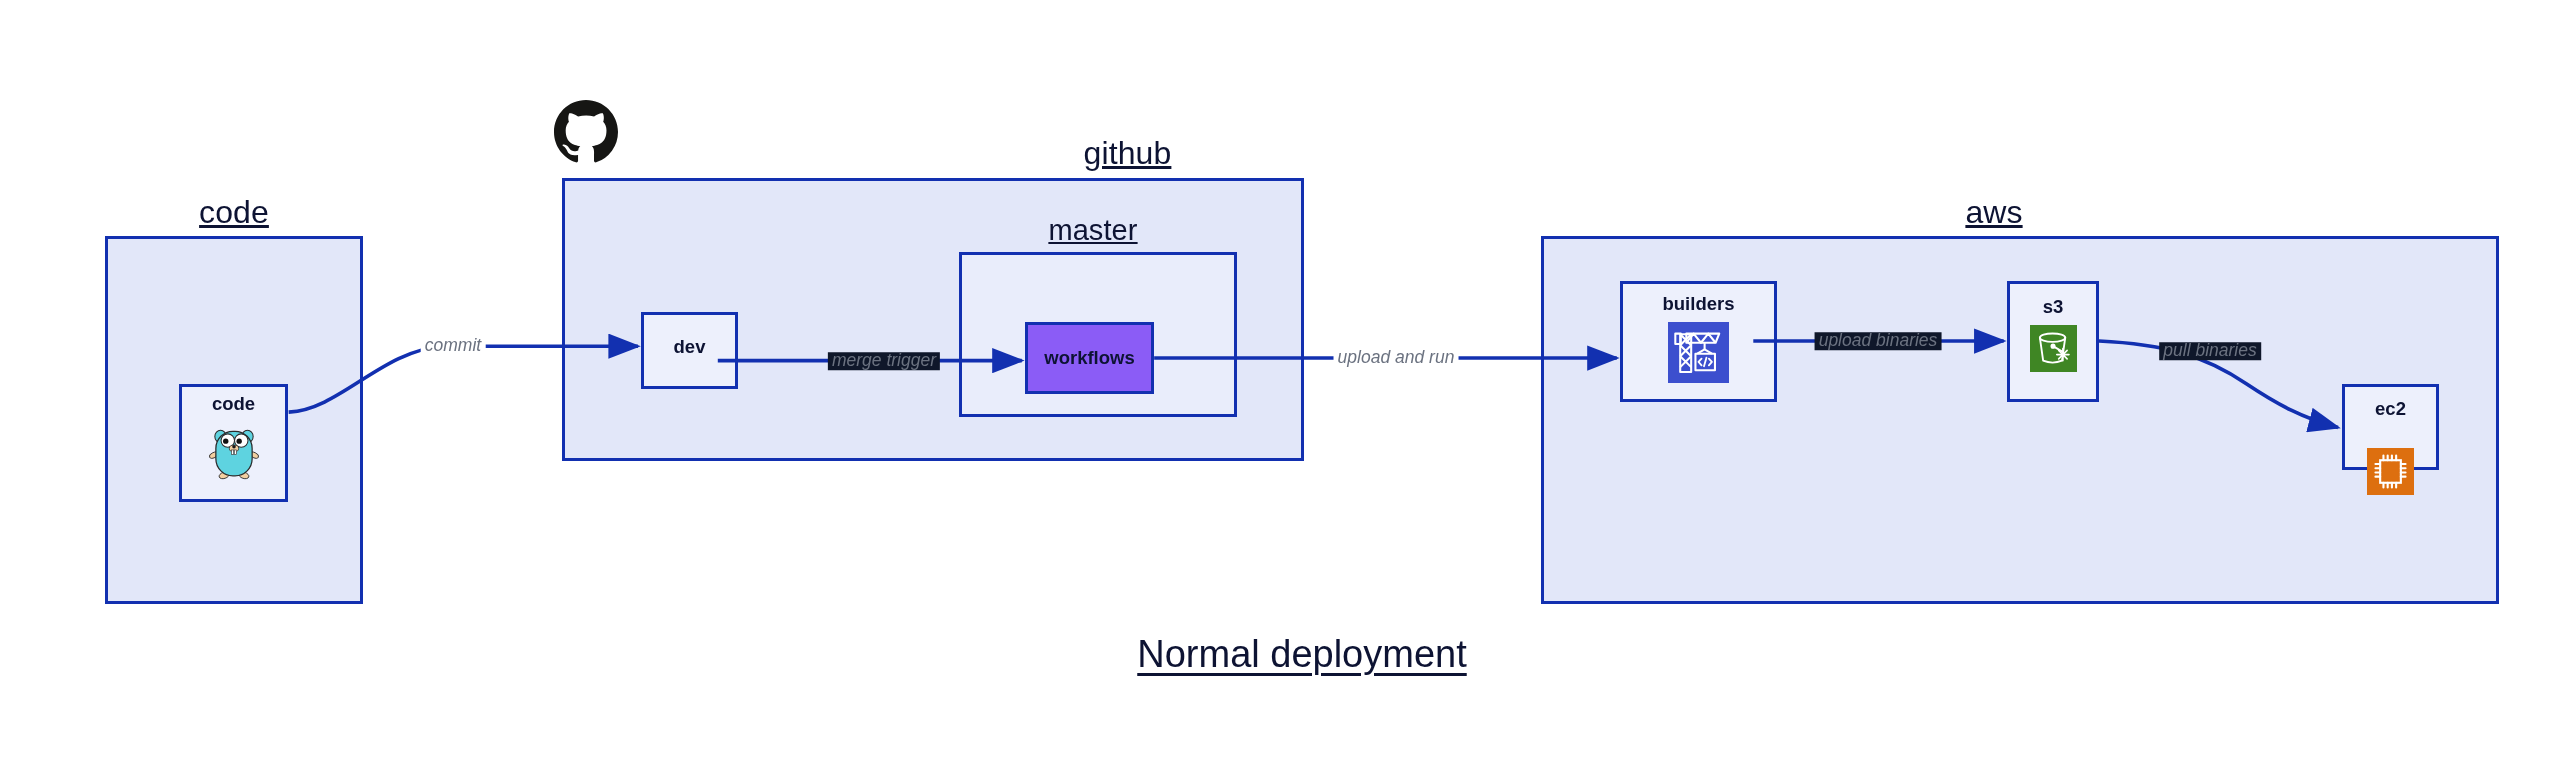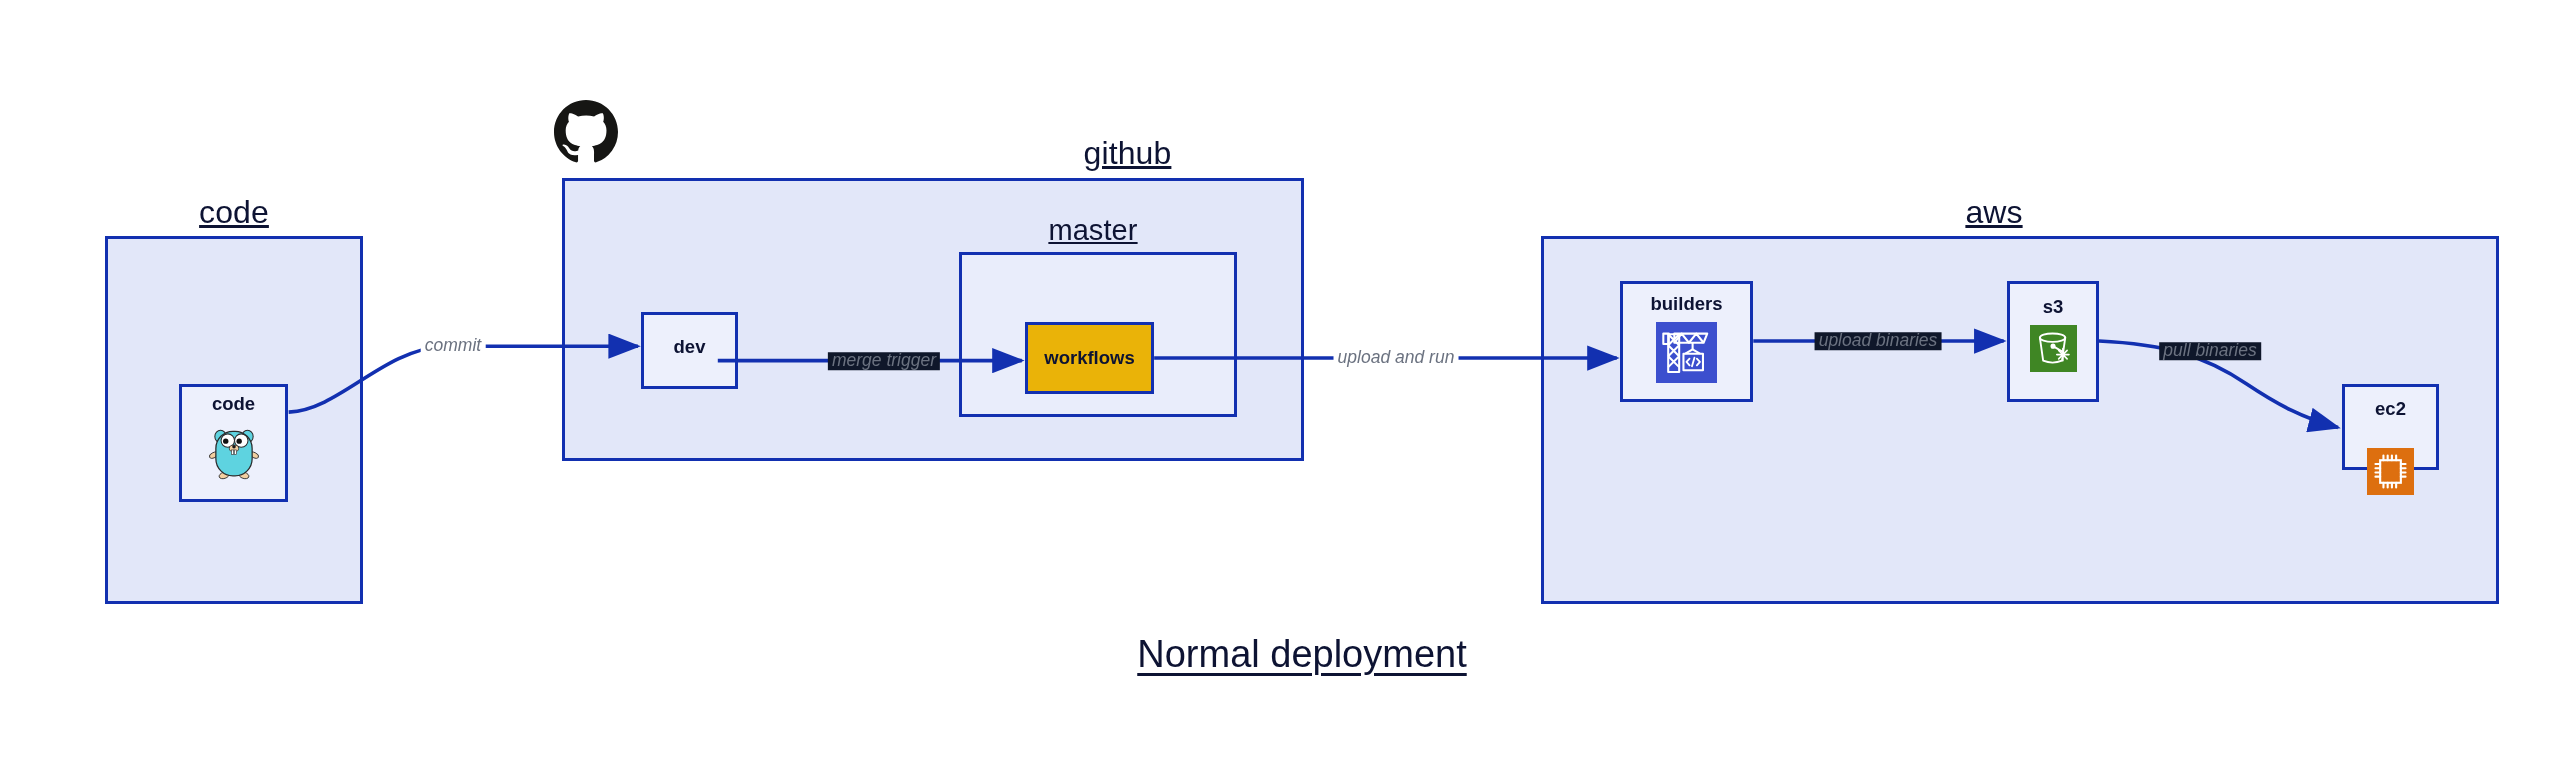--- a/index.html
+++ b/index.html
@@ -44,21 +44,21 @@
   .node {
     position: absolute;
     background: #edf0fc;
     border: 3.6px solid #1230b0;
     box-sizing: border-box;
     display: flex;
     flex-direction: column;
     align-items: center;
   }
   .node.white {
-    background: #eab308;
+    background: #8b5cf6;
     justify-content: center;
   }
   .node-label {
     color: #0d1333;
     font-size: 18.5px;
     font-weight: bold;
     white-space: nowrap;
     line-height: 1;
   }
   .node-icon {
@@ -172,21 +172,21 @@
   <div class="group-label" style="left:959px; top:216px; width:268px; text-align:center; font-size:29px;">master</div>
   <div class="group" style="left:959px; top:252px; width:278px; height:165px; background:#e9edfb;"></div>
 
   <div class="node white" style="left:1025px; top:322px; width:129px; height:72px;">
     <div class="node-label">workflows</div>
   </div>
 
   <div class="group-label" style="left:1865px; top:196px; width:258px; text-align:center;">aws</div>
   <div class="group" style="left:1541px; top:236px; width:958px; height:368px;"></div>
 
-  <div class="node" style="left:1620px; top:281px; width:133px; height:121px;">
+  <div class="node" style="left:1620px; top:281px; width:157px; height:121px;">
     <div class="node-label" style="margin-top:11.3px;">builders</div>
     <span class="node-icon" style="margin-top:8.2px;">
       <svg width="61" height="61" viewBox="0 0 100 100">
         <rect x="0" y="0" width="100" height="100" fill="#3c4fce"></rect>
         <g stroke="#ffffff" stroke-width="3.4" fill="none" stroke-linejoin="round">
 
           <rect x="20" y="20" width="18" height="62"></rect>
           <path d="M20 20 L38 38 M38 20 L20 38 M20 38 L38 56 M38 38 L20 56 M20 56 L38 74 M38 56 L20 74"></path>
 
           <rect x="12" y="19" width="9" height="17"></rect>

